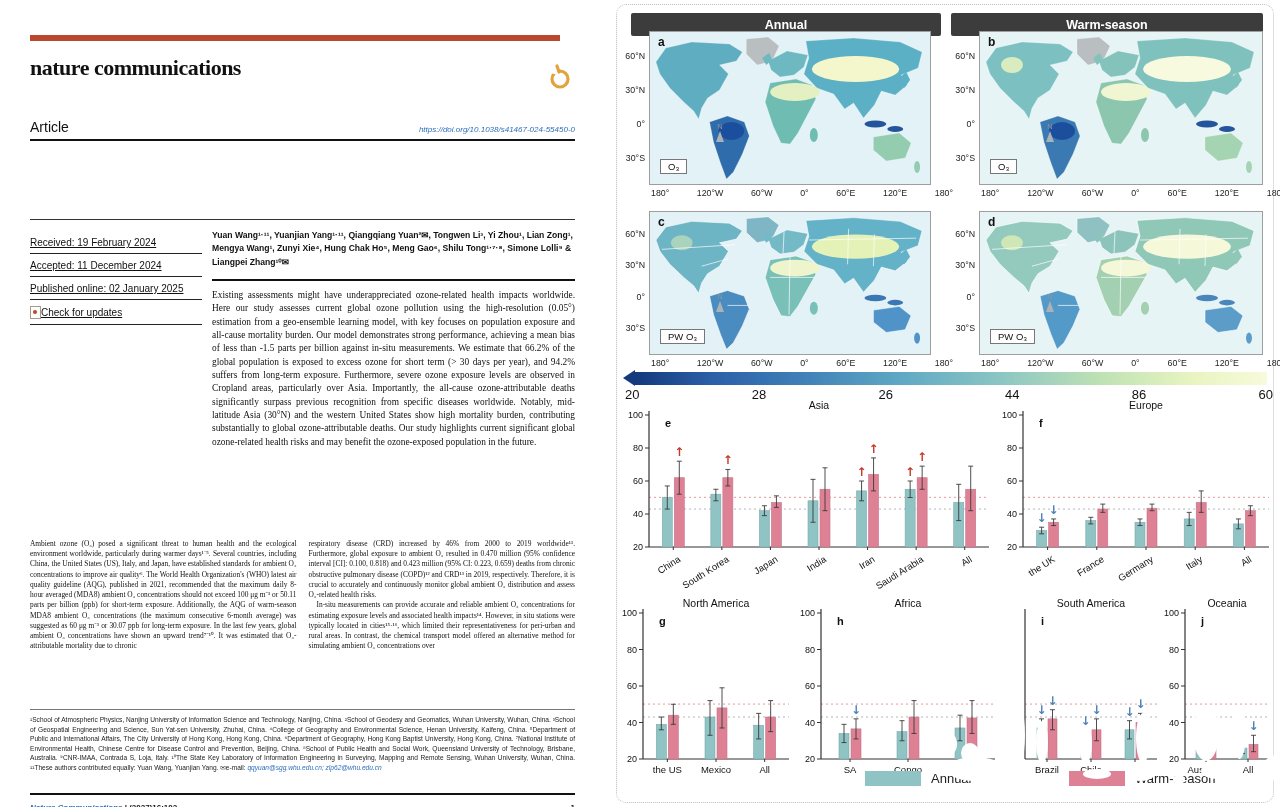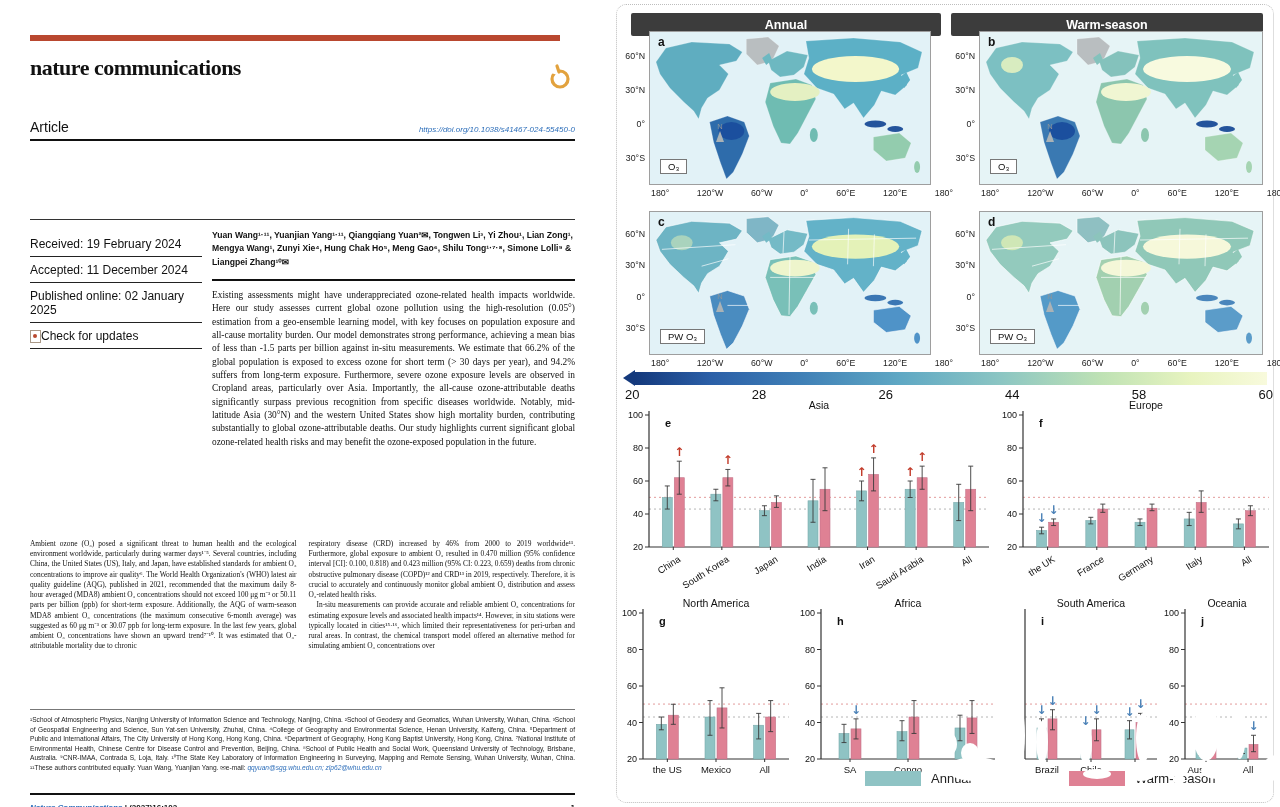--- a/index.html
+++ b/index.html
@@ -10,21 +10,21 @@
   .topbar{position:absolute;left:2px;top:10px;width:530px;height:6px;background:#b9482f;}
   .logo{position:absolute;left:2px;top:30px;font-family:"Liberation Serif",serif;
         font-weight:bold;font-size:22px;letter-spacing:-0.5px;}
   .oa{position:absolute;left:520px;top:38px;}
   .artrow{position:absolute;left:2px;top:94px;width:545px;display:flex;justify-content:space-between;align-items:baseline;border-bottom:2px solid #111;padding-bottom:4px;}
   .artlabel{font-size:14px;font-weight:normal;}
   .doi{font-size:8px;color:#2e6fba;text-decoration:none;}
   .title{position:absolute;left:2px;top:110px;width:545px;margin:0;
          font-family:"Liberation Serif",serif;font-weight:bold;font-size:26px;line-height:1.08;letter-spacing:-0.3px;}
   .titlerule{position:absolute;left:2px;top:194px;width:545px;border-top:1px solid #333;}
-  .metacol{position:absolute;left:2px;top:206px;width:172px;font-size:12px;}
+  .metacol{position:absolute;left:2px;top:206px;width:172px;font-size:10px;text-decoration:underline;}
   .metacol .mrow{padding:6px 0 5px 0;border-bottom:1px solid #222;}
   .chk{display:flex;align-items:center;cursor:pointer;}
   .chkicon{display:inline-block;width:9px;height:11px;border:1px solid #a98;position:relative;}
   .chkicon::after{content:"";position:absolute;left:2px;top:3px;width:4px;height:4px;border-radius:50%;background:#b9482f;}
   .rightcol{position:absolute;left:184px;top:204px;width:363px;}
   .authors{margin:0;font-size:8.6px;font-weight:bold;line-height:1.55;}
   .absrule{border-top:2px solid #111;margin:10px 0 8px 0;}
   .abstract{margin:0;font-family:"Liberation Serif",serif;font-size:9.4px;line-height:1.42;text-align:justify;}
   .bodycols{position:absolute;left:2px;top:514px;width:545px;display:flex;gap:12px;
             font-family:"Liberation Serif",serif;font-size:7.4px;line-height:1.38;text-align:justify;}
@@ -253,21 +253,21 @@
       <span>120°E</span>
       <span>180°</span>
     </div>
 
   <div class="cbar"></div>
   <div class="cticks">
       <span>20</span>
       <span>28</span>
       <span>26</span>
       <span>44</span>
-      <span>58</span>
+      <span>86</span>
       <span>60</span>
     </div>
 
   <div class="chart" style="left:4px;top:394px;width:372px;height:200px;"><svg width="372" height="200" font-family="Liberation Sans, sans-serif">
         <line x1="28" x2="368" y1="98.33500000000001" y2="98.33500000000001" stroke="#e29a9a" stroke-width="1" stroke-dasharray="2 3"></line>
         <line x1="28" x2="368" y1="110.05" y2="110.05" stroke="#b5b5b5" stroke-width="1" stroke-dasharray="2 3"></line>
         <line x1="28" x2="28" y1="12" y2="148" stroke="#333" stroke-width="1.2"></line>
         <line x1="28" x2="368" y1="148" y2="148" stroke="#333" stroke-width="1.2"></line>
         <line x1="24" x2="28" y1="148" y2="148" stroke="#333" stroke-width="1"></line>
         <text x="22" y="151" text-anchor="end" font-size="9" fill="#111">20</text>

